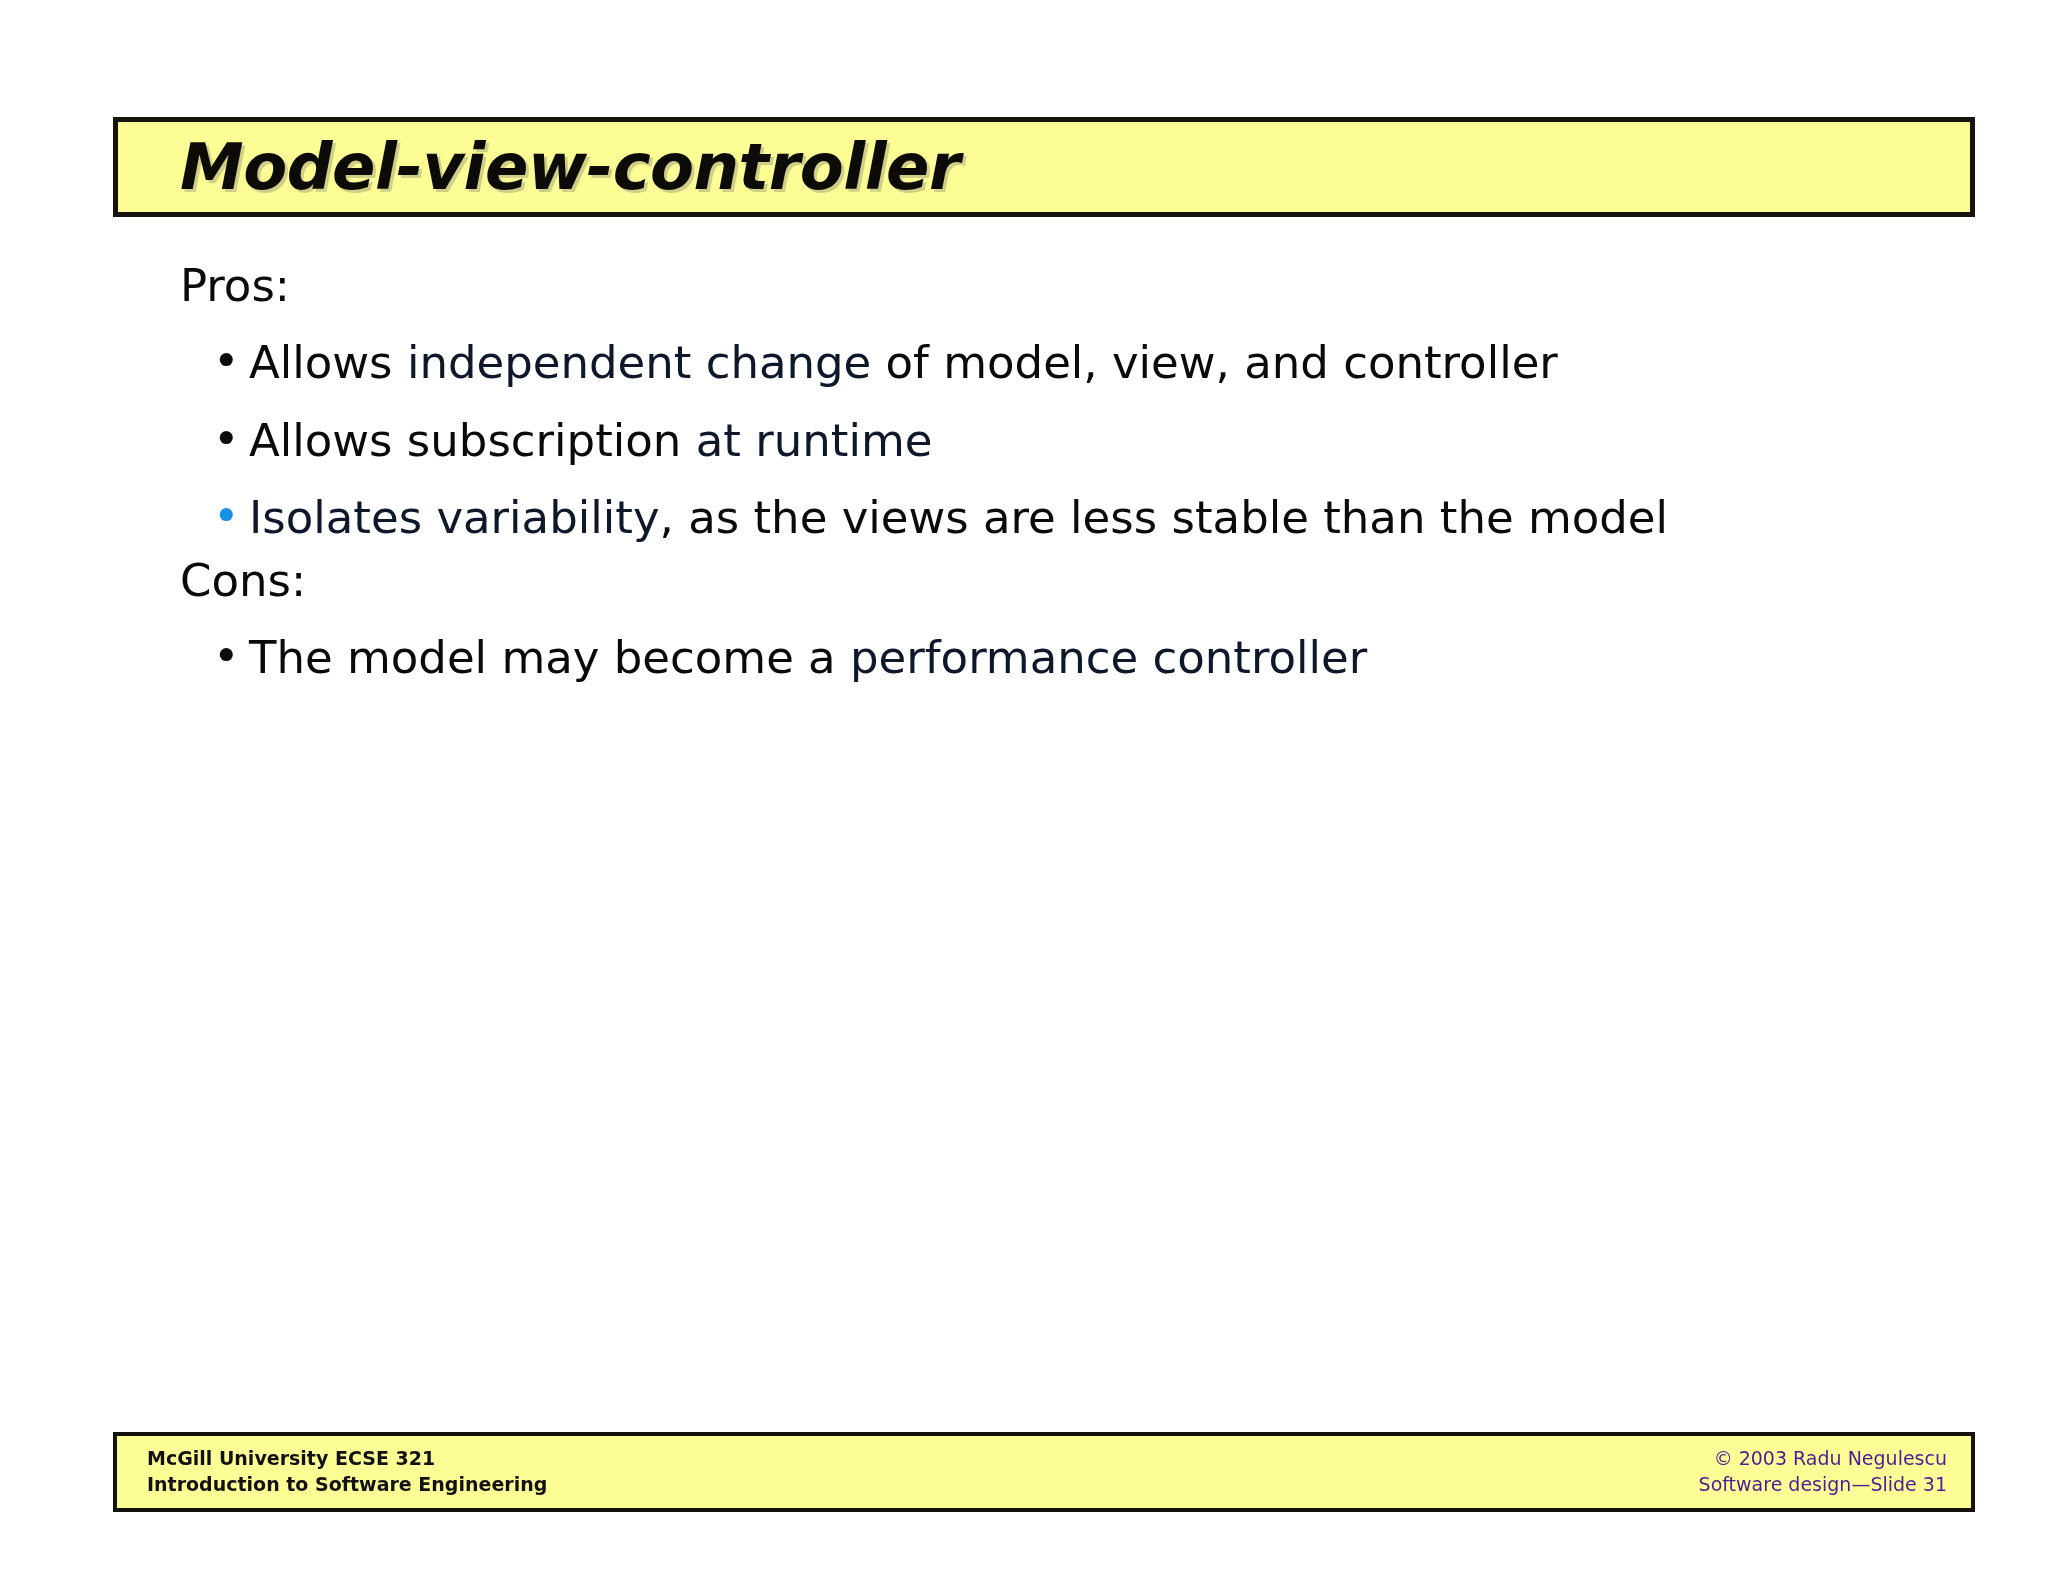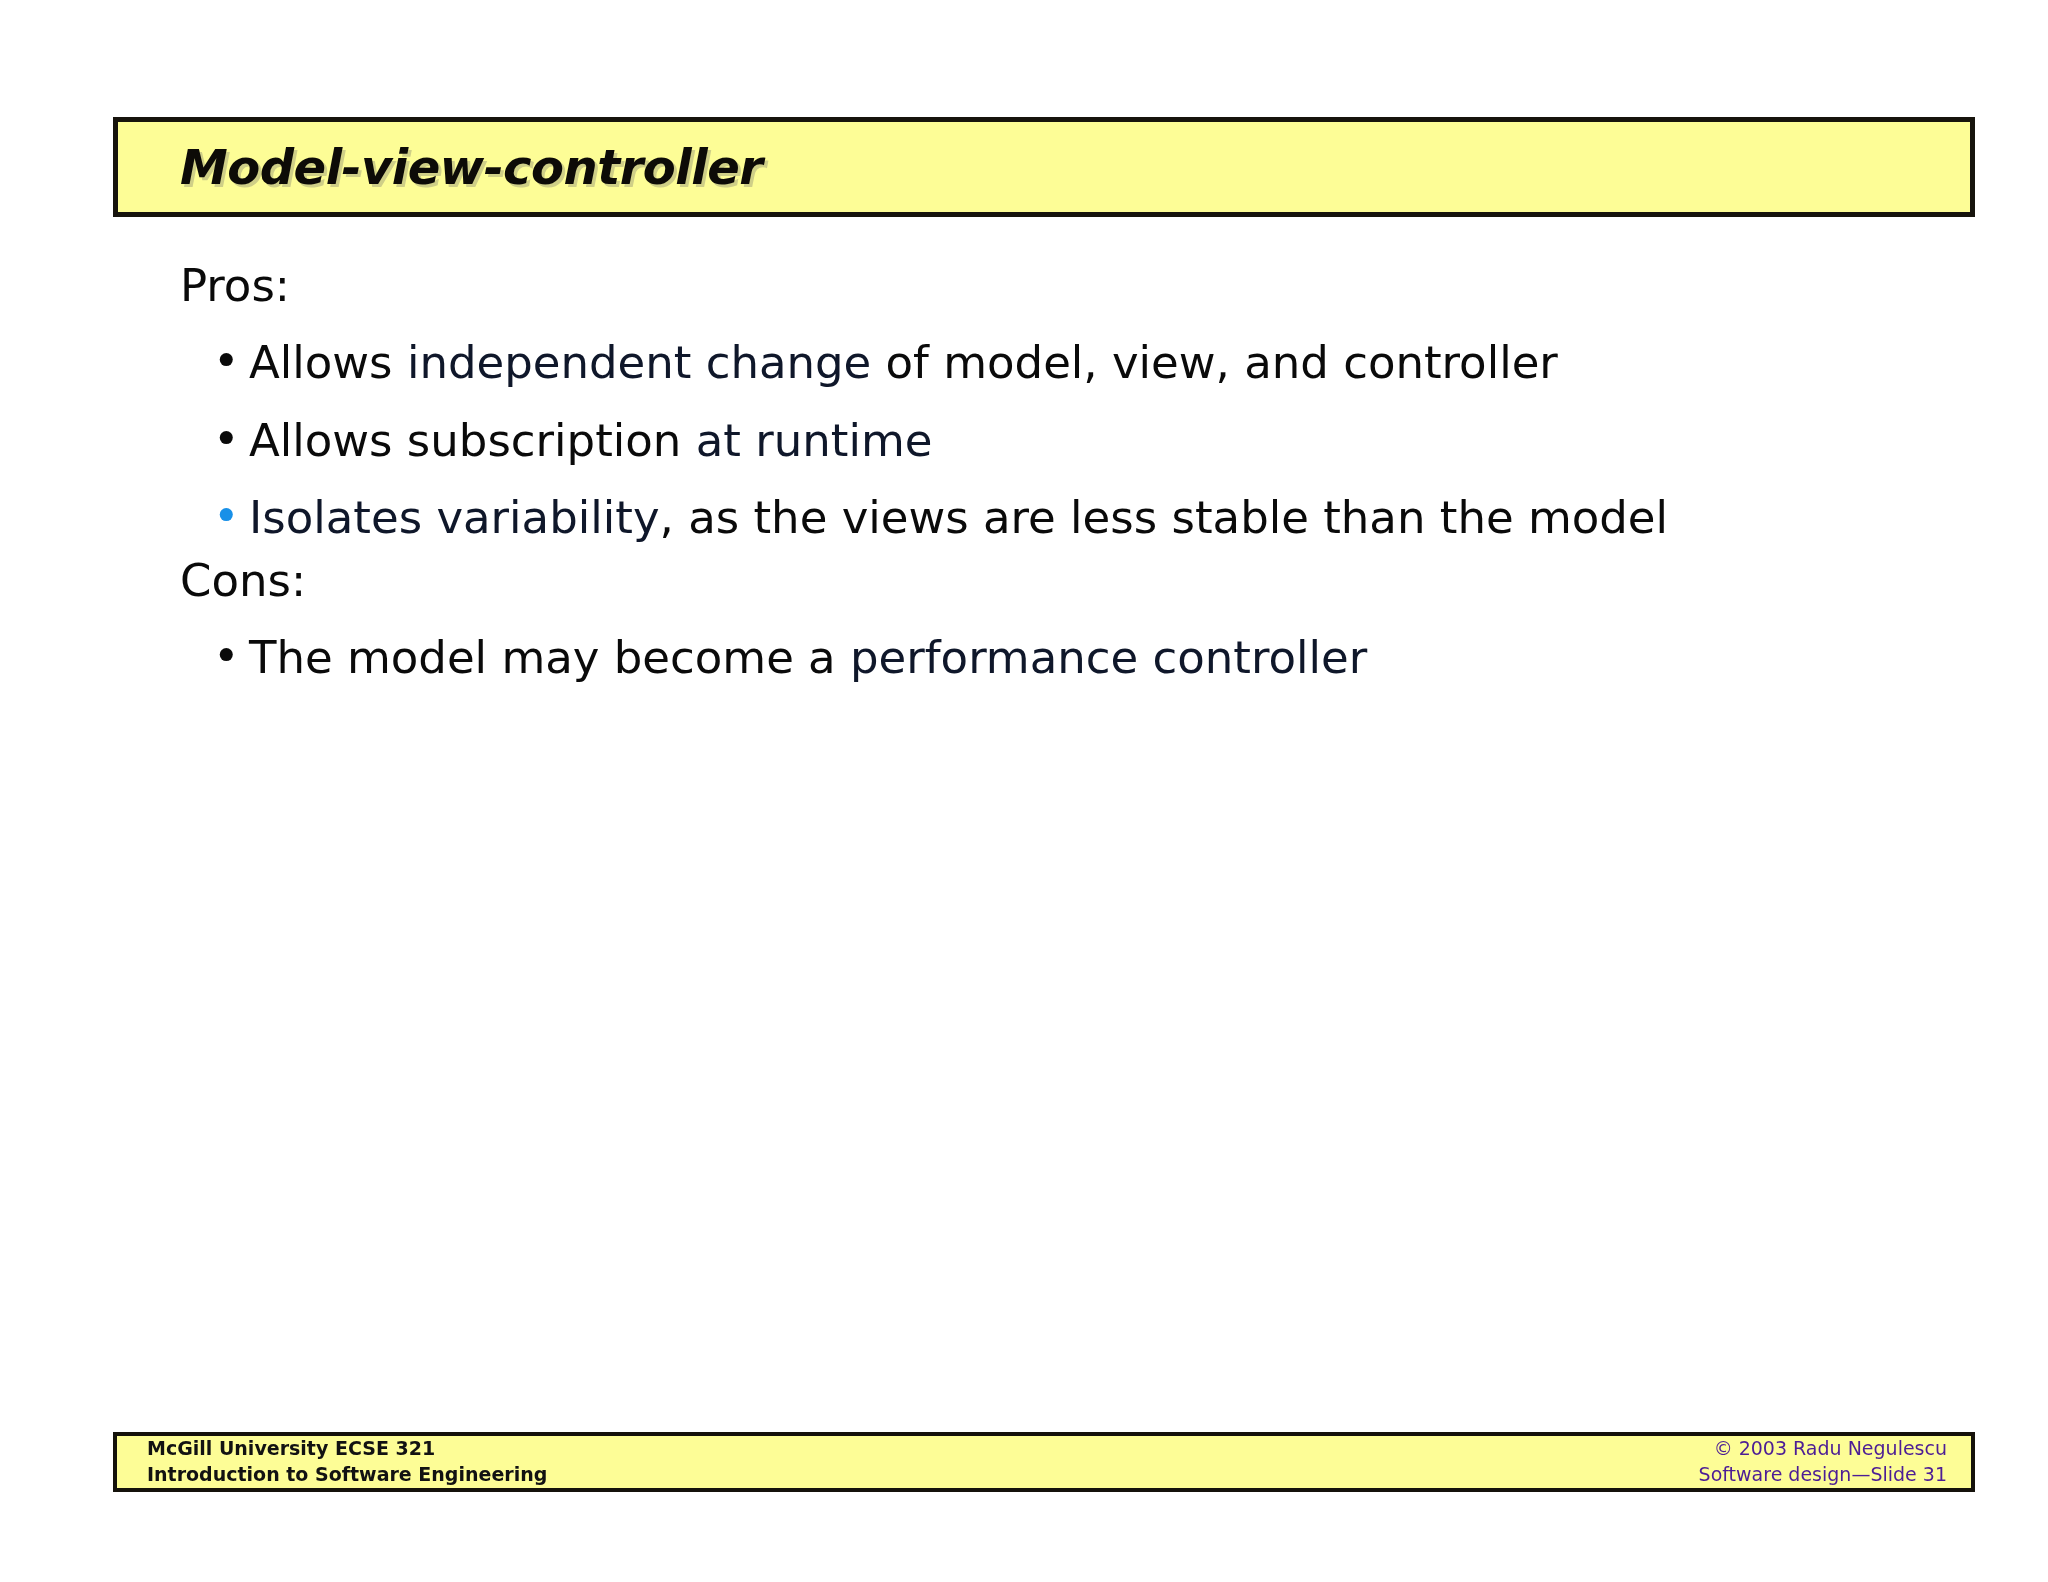--- a/index.html
+++ b/index.html
@@ -35,21 +35,21 @@
     background: #FDFD96;
     border: 5px solid #17140d;
     box-sizing: border-box;
     display: flex;
     align-items: center;
   }
   .title-text {
     font-family: "DejaVu Sans", sans-serif;
     font-weight: bold;
     font-style: italic;
-    font-size: 48px;
+    font-size: 64px;
     line-height: 1;
     color: #0d0b07;
     letter-spacing: -0.5px;
     padding-left: 62px;
     text-shadow: 3px 3px 0 rgba(120,120,110,0.35);
     white-space: nowrap;
   }
 
   
   .body-area {
@@ -102,21 +102,21 @@
     padding-left: 14px;
   }
   .hl { color: #0f172a; }
 
   
   .footer-bar {
     position: absolute;
     left: 113px;
     top: 1432px;
     width: 1862px;
-    height: 60px;
+    height: 80px;
     background: #FDFD96;
     border: 4px solid #15120b;
     box-sizing: border-box;
     display: flex;
     align-items: center;
     justify-content: space-between;
     padding: 0 24px 0 30px;
   }
   .footer-left {
     font-size: 19px;

